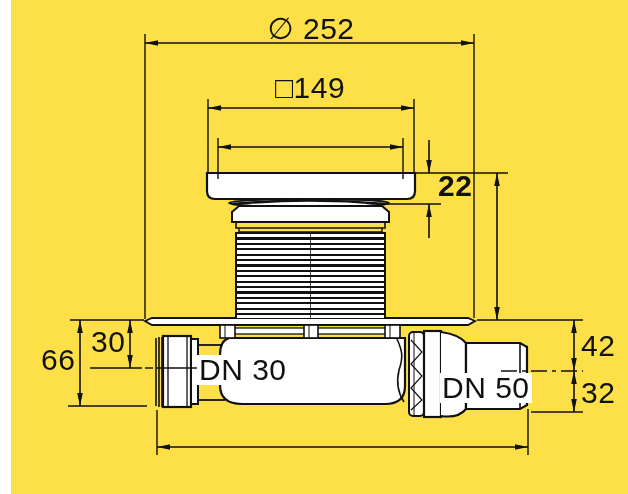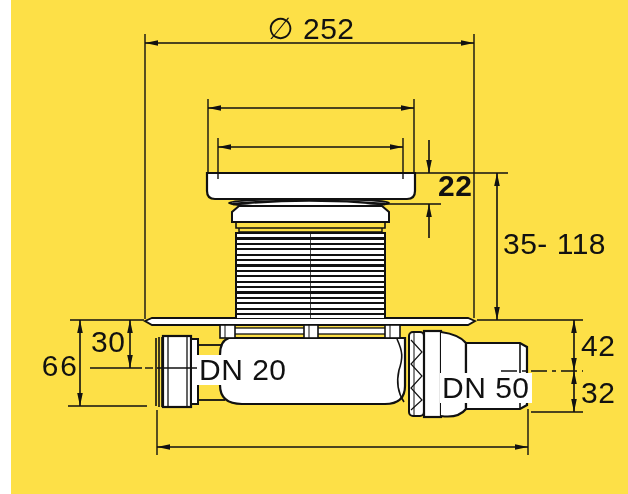--- a/index.html
+++ b/index.html
@@ -128,31 +128,31 @@
       <polygon points="146,447 159,444.2 159,449.8"></polygon>
       <polygon points="517,447 504,444.2 504,449.8"></polygon>
     </g>
   </svg>
 
   <div id="corrugation"></div>
   <div id="corrugation-centerline"></div>
 
   <div class="dim-label centered" style="left:230px;top:14px;width:140px;">∅ 252</div>
 
+  <div class="dim-label" style="left:264px;top:73px;">□149</div>
 
 
   <div class="dim-label" style="left:427px;top:171px;font-weight:bold;">22</div>
 
-  <div class="dim-label" style="left:492px;top:229px;">35- 118</div>
 
   <div class="dim-label" style="left:80px;top:327px;">30</div>
 
-  <div class="dim-label" style="left:30px;top:353px;font-family:Liberation Mono, monospace;">66</div>
+  <div class="dim-label" style="left:30px;top:345px;">66</div>
 
-  <div class="dim-label on-part" style="left:186px;top:355px;">DN 20</div>
+  <div class="dim-label on-part" style="left:186px;top:355px;">DN 30</div>
 
   <div class="dim-label on-part" style="left:429px;top:373px;">DN 50</div>
 
   <div class="dim-label" style="left:570px;top:331px;">42</div>
 
   <div class="dim-label" style="left:570px;top:378px;">32</div>
 
 
 </div>
 

